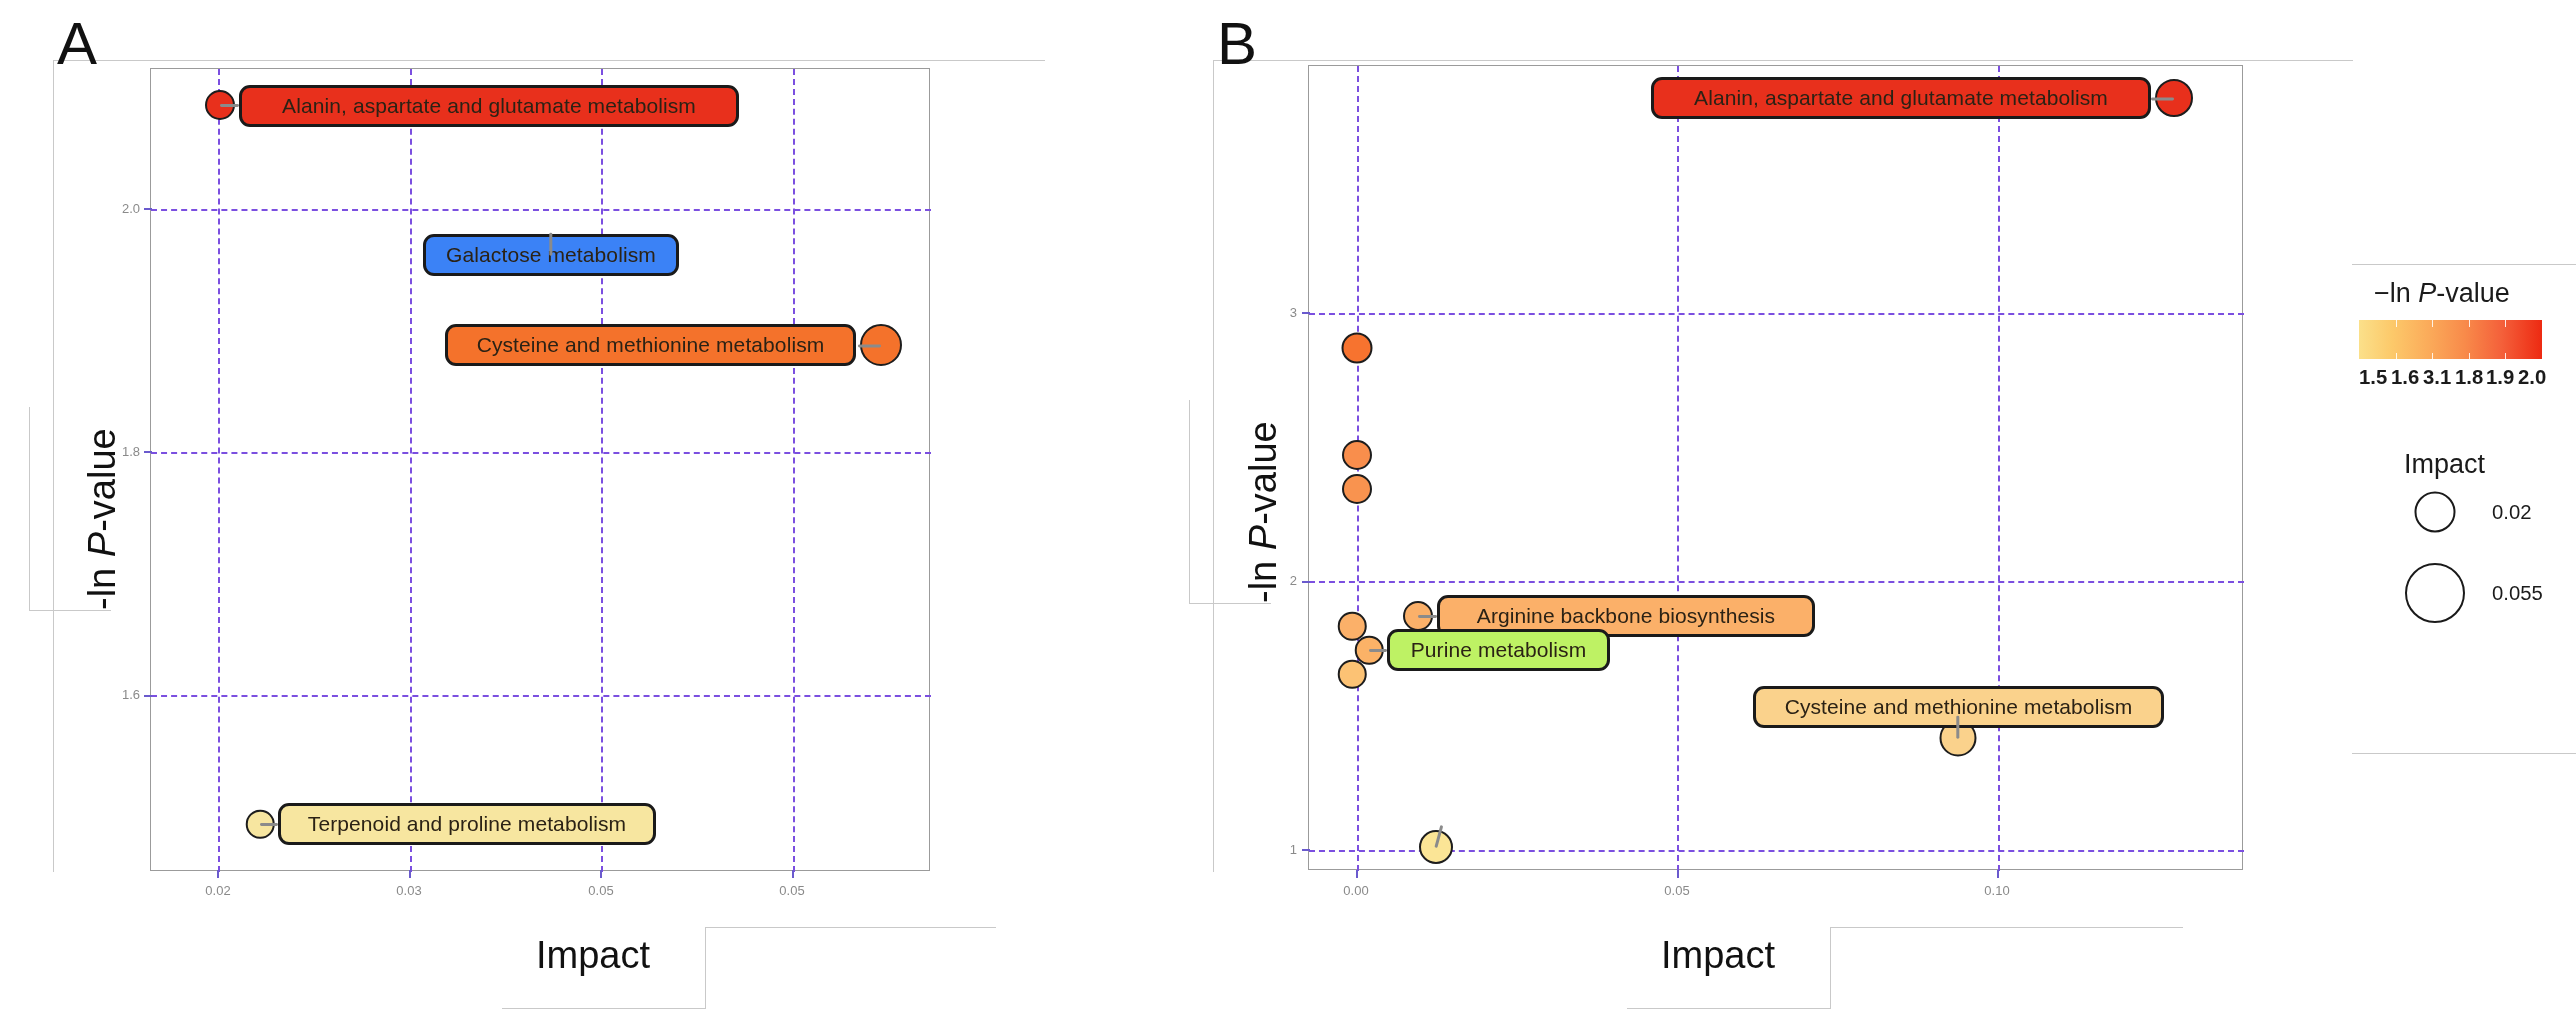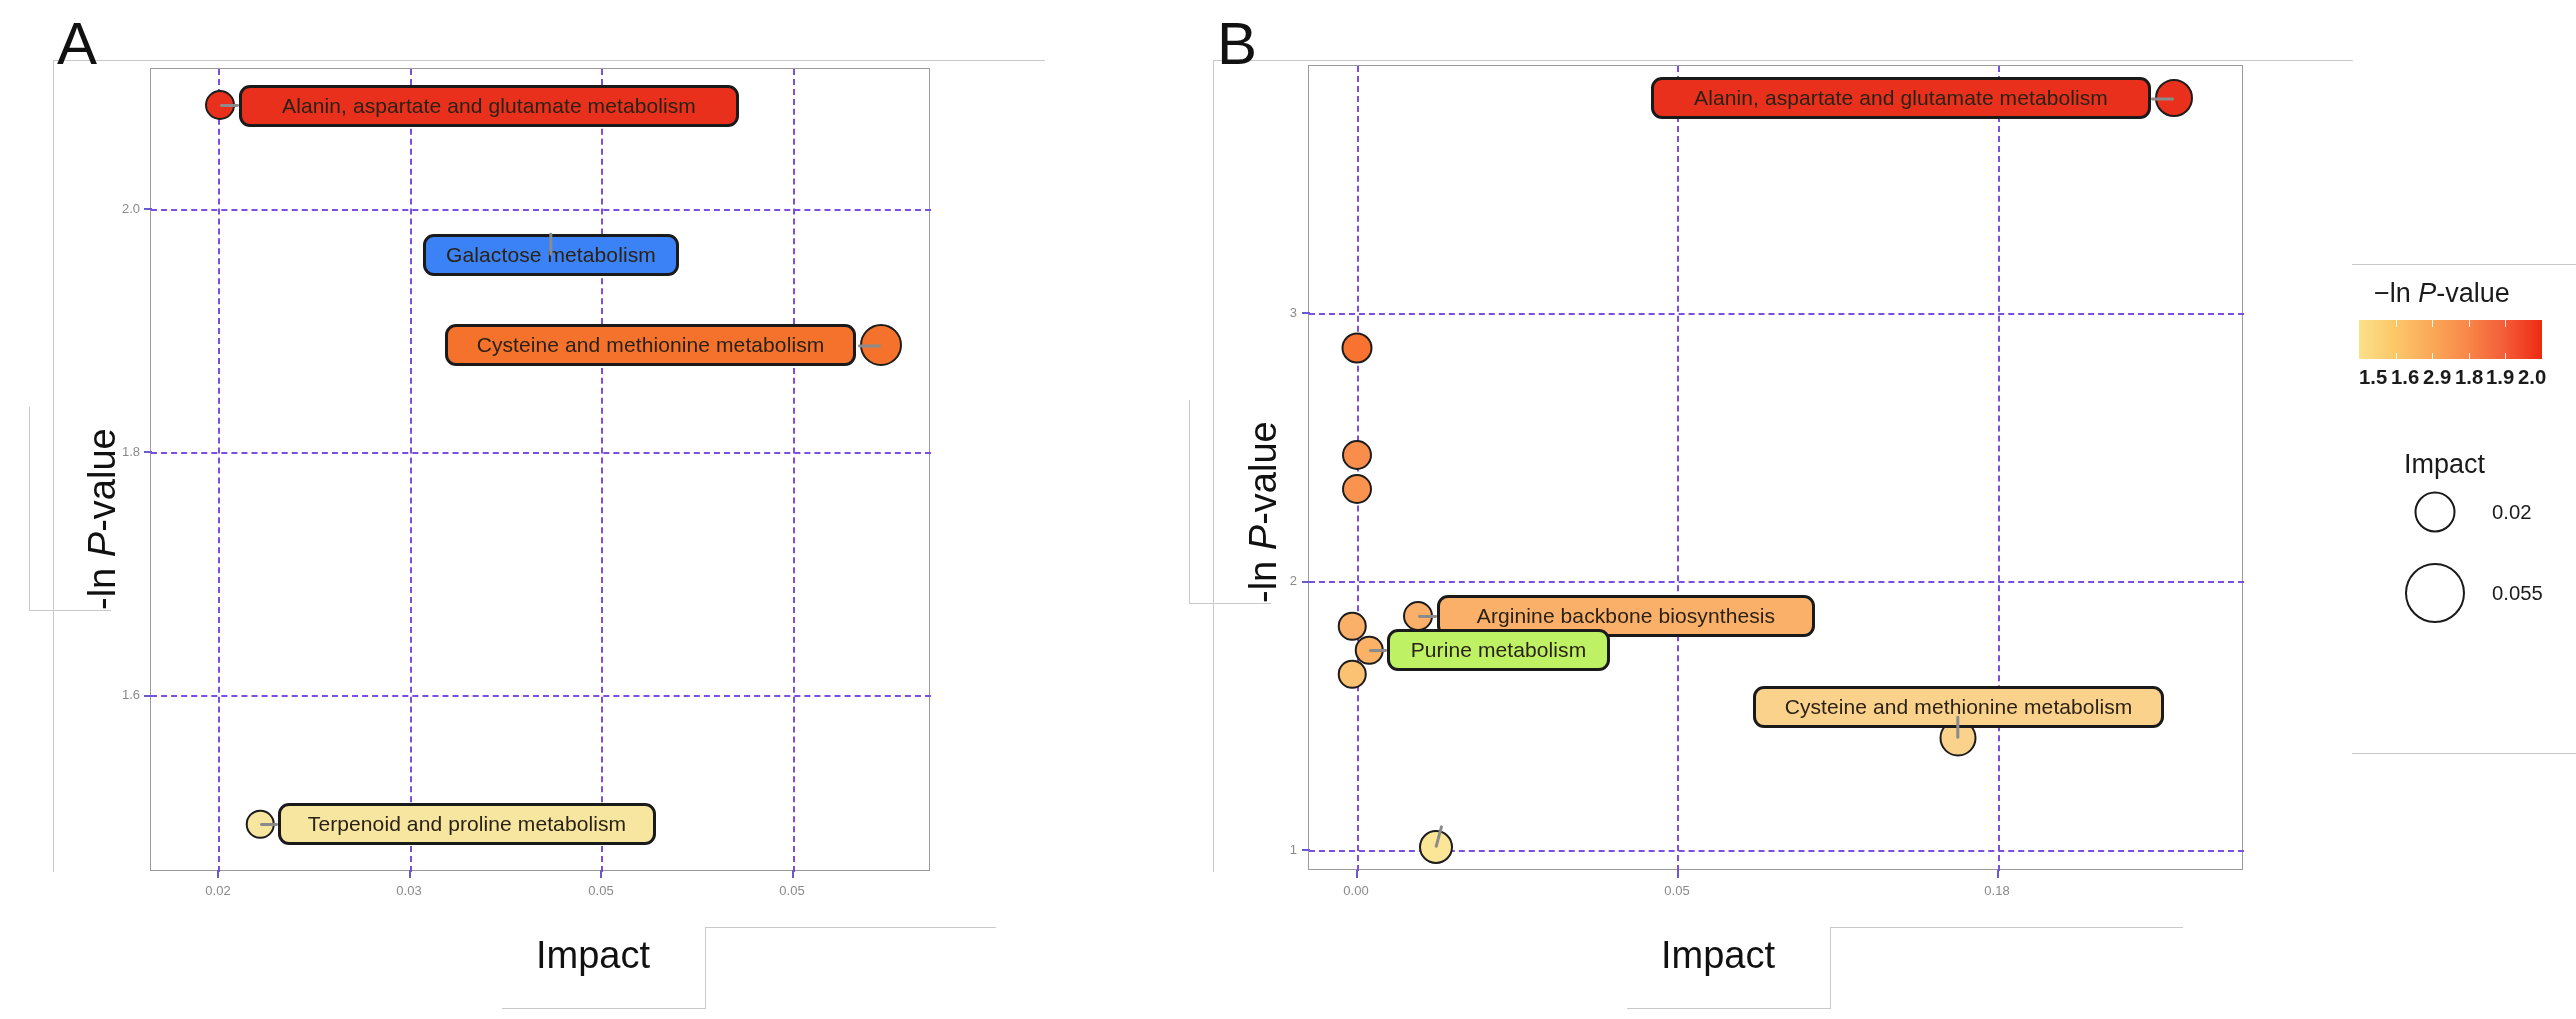--- a/index.html
+++ b/index.html
@@ -153,21 +153,21 @@
       <span style="left:110px;height:6.8px;"></span>
       <span style="left:146px;height:6.8px;"></span>
       <span style="left:37px;top:33px;height:6.8px;"></span>
       <span style="left:73px;top:33px;height:6.8px;"></span>
       <span style="left:110px;top:33px;height:6.8px;"></span>
       <span style="left:146px;top:33px;height:6.8px;"></span>
     </div>
     <div id="cbarLabels" style="position:absolute;left:0;top:95px;width:190px;height:27px;font-weight:bold;">
         <div class="cbar-lab" style="left: 0px; top: 0px;">1.5</div>
         <div class="cbar-lab" style="left: 32px; top: 0px;">1.6</div>
-        <div class="cbar-lab" style="left: 64px; top: 0px;">2.9</div>
+        <div class="cbar-lab" style="left: 64px; top: 0px;">3.1</div>
         <div class="cbar-lab" style="left: 96px; top: 0px;">1.8</div>
         <div class="cbar-lab" style="left: 127px; top: 0px;">1.9</div>
         <div class="cbar-lab" style="left: 159px; top: 0px;">2.0</div>
       </div>
 
     <div class="legend-title" style="left:45px;top:178px;">Impact</div>
     <div id="sizeLegend" style="position:absolute;left:0;top:214px;width:203px;height:156px;">
         <div class="size-circle" style="left: 76px; top: 27px; width: 37px; height: 37px;"></div>
         <div class="size-lab" style="left: 133px; top: 27px;">0.02</div>
         <div class="size-circle" style="left: 76px; top: 108px; width: 56px; height: 56px;"></div>
@@ -177,18 +177,18 @@
 
 <div class="ticklab x" style="left: 218px; top: 883px;">0.02</div>
     <div class="ticklab x" style="left: 409px; top: 883px;">0.03</div>
     <div class="ticklab x" style="left: 601px; top: 883px;">0.05</div>
     <div class="ticklab x" style="left: 792px; top: 883px;">0.05</div>
     <div class="ticklab y" style="left: 98px; width: 42px; top: 208px;">2.0</div>
     <div class="ticklab y" style="left: 98px; width: 42px; top: 451px;">1.8</div>
     <div class="ticklab y" style="left: 98px; width: 42px; top: 694px;">1.6</div>
     <div class="ticklab x" style="left: 1356px; top: 883px; text-align: center;">0.00</div>
     <div class="ticklab x" style="left: 1677px; top: 883px;">0.05</div>
-    <div class="ticklab x" style="left: 1997px; top: 883px;">0.18</div>
+    <div class="ticklab x" style="left: 1997px; top: 883px;">0.10</div>
     <div class="ticklab y" style="left: 1255px; width: 42px; top: 312px;">3</div>
     <div class="ticklab y" style="left: 1255px; width: 42px; top: 580px;">2</div>
     <div class="ticklab y" style="left: 1255px; width: 42px; top: 849px;">1</div>
   </div>
 
 
 </body></html>

